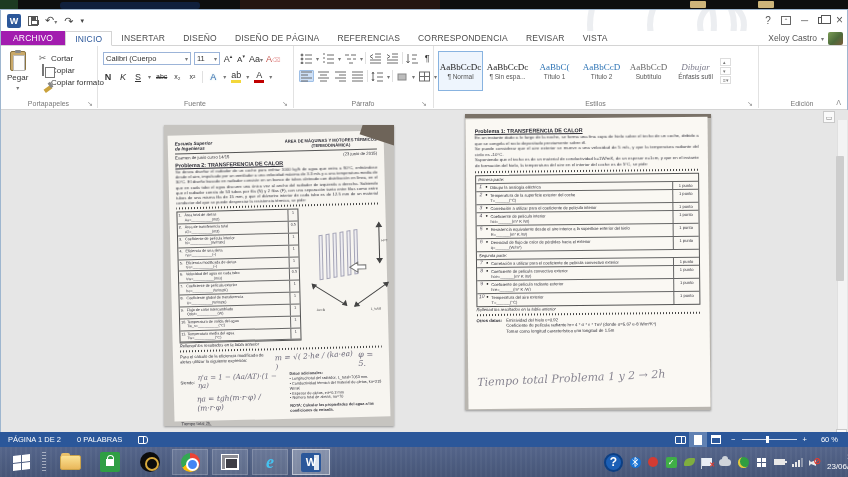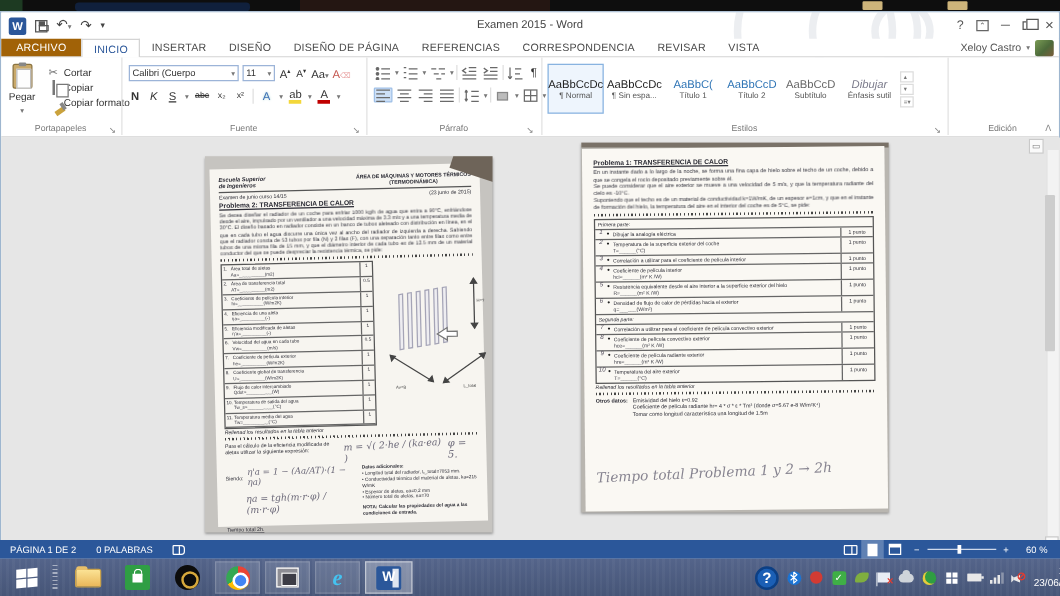--- a/index.html
+++ b/index.html
@@ -28,21 +28,21 @@
   .saveico::after{content:"";position:absolute;left:2px;bottom:0;width:6px;height:3px;border:1px solid #555;}
   .title{left:0;top:4px;width:846px;text-align:center;font-size:9px;color:#444;}
   .winctl{right:4px;top:3px;display:flex;gap:10px;align-items:center;color:#555;font-size:10px;}
   .restoreico{width:8px;height:7px;border:1px solid #555;position:relative;}
   .restoreico::before{content:"";position:absolute;left:2px;top:-3px;width:8px;height:7px;border:1px solid #555;background:#fff;}
   .ribbonopts{width:10px;height:9px;border:1px solid #666;font-size:6px;color:#666;text-align:center;line-height:8px;}
 
   
   .tabrow{left:0;top:21px;width:846px;height:15px;background:#fff;display:flex;align-items:stretch;border-bottom:1px solid #d4d4d4;}
   .tab{padding:0 9px;font-size:8.5px;color:#4a4a4a;display:flex;align-items:center;letter-spacing:.2px;}
-  .tab.file{background:#a16207;color:#fff;padding:0 12px;}
+  .tab.file{background:#a21caf;color:#fff;padding:0 12px;}
   .tab.sel{background:#fff;color:#2b579a;border:1px solid #d4d4d4;border-bottom:1px solid #fff;margin-bottom:-1px;}
   .userbox{margin-left:auto;display:flex;align-items:center;gap:4px;padding-right:4px;font-size:8.5px;color:#555;}
   .avatar{width:15px;height:13px;border-radius:2px;background:linear-gradient(135deg,#7b9c55 0%,#4c6a3a 55%,#7a5c3a 100%);}
 
   
   .ribbon{left:0;top:36px;width:846px;height:64px;background:#fff;border-bottom:1px solid #d4d4d4;}
   .gsep{top:0;width:1px;height:62px;background:#e2e2e2;}
   .glabel{bottom:2px;font-size:7px;color:#777;width:100%;text-align:center;}
   .launcher{bottom:1px;font-size:7px;color:#888;}
   .bigbtn{display:flex;flex-direction:column;align-items:center;font-size:8px;color:#333;gap:2px;}
@@ -59,21 +59,21 @@
   .combo{height:13px;border:1px solid #9cb4d8;background:#fff;font-size:7.5px;color:#333;display:flex;align-items:center;padding:0 2px;gap:2px;}
   .combo .car{margin-left:auto;color:#777;font-size:6px;}
   .fbtn{font-size:9px;color:#333;min-width:10px;text-align:center;}
   .car7{font-size:6px;color:#777;}
   .divv{width:1px;height:12px;background:#e0e0e0;}
   .hl{background:#cde0f7;border:1px solid #9ebfe6;border-radius:1px;}
   .pi{display:inline-flex;width:15px;height:12px;align-items:center;justify-content:center;}
   .pi svg{stroke:#6a6a6a;stroke-width:1;fill:none;}
   .stylecard{width:45px;height:40px;border:1px solid transparent;display:flex;flex-direction:column;align-items:center;justify-content:center;gap:1px;}
   .stylecard.sel{border:1px solid #88b3e0;background:#eef5fd;}
-  .stylecard .samp{font-family:Liberation Sans, sans-serif;font-size:9px;color:#222;white-space:nowrap;}
+  .stylecard .samp{font-family:Liberation Serif, serif;font-size:9px;color:#222;white-space:nowrap;}
   .stylecard .lbl{font-size:6.5px;color:#555;white-space:nowrap;}
   .samp.h{color:#2e74b5;} .samp.big{font-size:13px;} .samp.sub2{color:#666;} .samp.it{font-style:italic;color:#7c7c8c;}
   .editrow{display:flex;align-items:center;gap:4px;font-size:8px;color:#333;height:13px;}
   .magico{width:9px;height:9px;position:relative;}
   .magico::before{content:"";position:absolute;left:0;top:0;width:6px;height:6px;border:1.5px solid #3c6db5;border-radius:50%;}
   .magico::after{content:"";position:absolute;left:6px;top:6px;width:3px;height:1.5px;background:#3c6db5;transform:rotate(40deg);}
   .cursorico{width:8px;height:10px;position:relative;}
   .cursorico::before{content:"";position:absolute;border-left:5px solid #555;border-top:3px solid transparent;border-bottom:5px solid transparent;transform:rotate(-15deg);}
 
   
@@ -199,21 +199,20 @@
         <i style="left:170px;top:-10px;width:50px;height:50px;"></i>
         <i style="left:60px;top:-50px;width:130px;height:130px;"></i>
       </div>
       <div class="abs qat">
         <span class="wlogo">W</span>
         <span class="saveico"></span>
         <span class="qbtn">↶<span class="car7">▾</span></span>
         <span class="qbtn">↷</span>
         <span class="qbtn" style="font-size:7px;">▾</span>
       </div>
-      <div class="abs title">Examen 2015 - Word</div>
       <div class="abs winctl">
         <span>?</span>
         <span class="ribbonopts">⌃</span>
         <span>─</span>
         <span class="restoreico"></span>
         <span style="font-size:12px;">×</span>
       </div>
     </div>
 
     <div class="abs tabrow">

